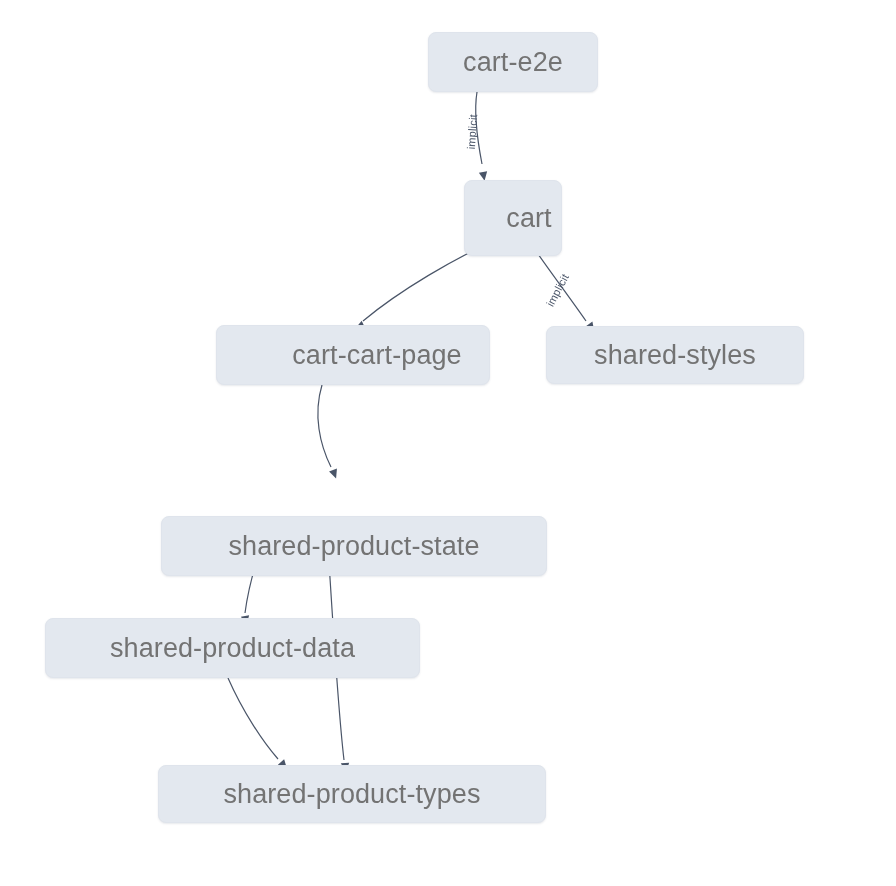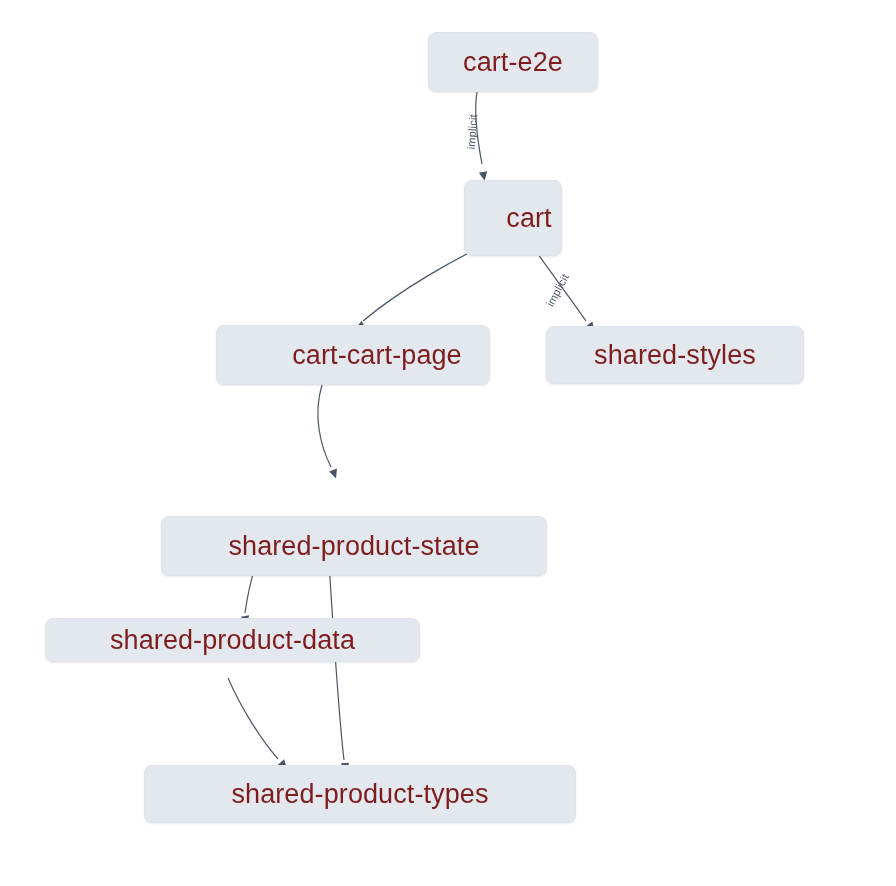--- a/index.html
+++ b/index.html
@@ -34,21 +34,21 @@
     display: flex;
     align-items: center;
     justify-content: center;
     background: #e3e8ef;
     border: 1px solid #dfe4ec;
     border-radius: 8px;
     box-shadow: 0 1px 2px rgba(70, 85, 110, 0.13);
     cursor: pointer;
   }
   .graph-node .node-label {
-    color: #7f1d1d;
+    color: #737373;
     font-family: "Liberation Sans", sans-serif;
     font-size: 27px;
     font-weight: 400;
     letter-spacing: 0.1px;
     line-height: 1;
     white-space: nowrap;
     user-select: none;
   }
   .edge-path {
     fill: none;
@@ -99,21 +99,21 @@
       </div>
       <div class="graph-node" style="left: 216px; top: 325px; width: 274px; height: 60px; padding-left: 48px;">
         <span class="node-label">cart-cart-page</span>
       </div>
       <div class="graph-node" style="left: 546px; top: 326px; width: 258px; height: 58px;">
         <span class="node-label">shared-styles</span>
       </div>
       <div class="graph-node" style="left: 161px; top: 472px; width: 386px; height: 60px; margin-top: 44px;">
         <span class="node-label">shared-product-state</span>
       </div>
-      <div class="graph-node" style="left: 45px; top: 618px; width: 375px; height: 44px;">
+      <div class="graph-node" style="left: 45px; top: 618px; width: 375px; height: 60px;">
         <span class="node-label">shared-product-data</span>
       </div>
-      <div class="graph-node" style="left: 144px; top: 765px; width: 432px; height: 58px;">
+      <div class="graph-node" style="left: 158px; top: 765px; width: 388px; height: 58px;">
         <span class="node-label">shared-product-types</span>
       </div>
     </div>
 
 </div>
 
 </body></html>

